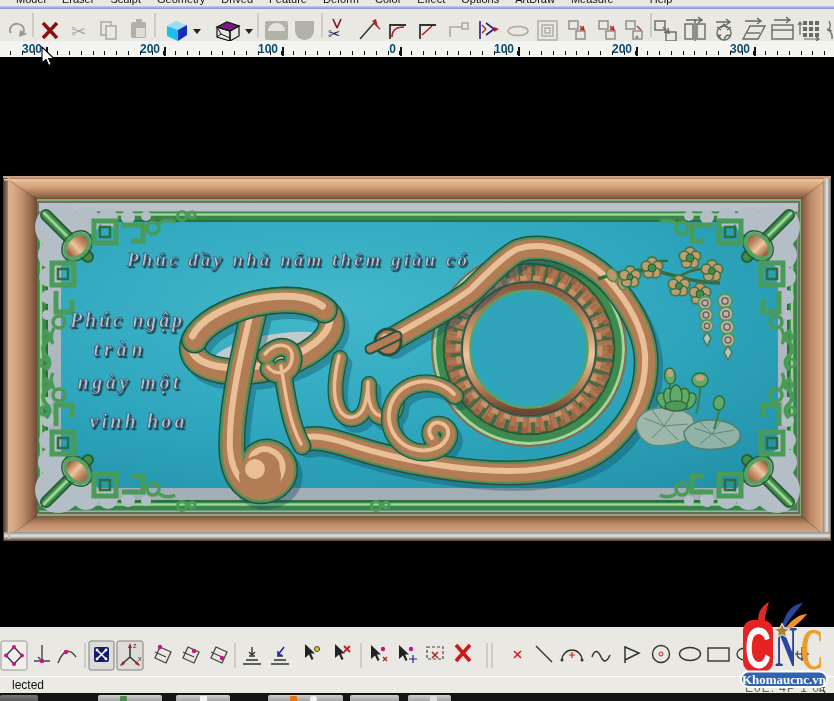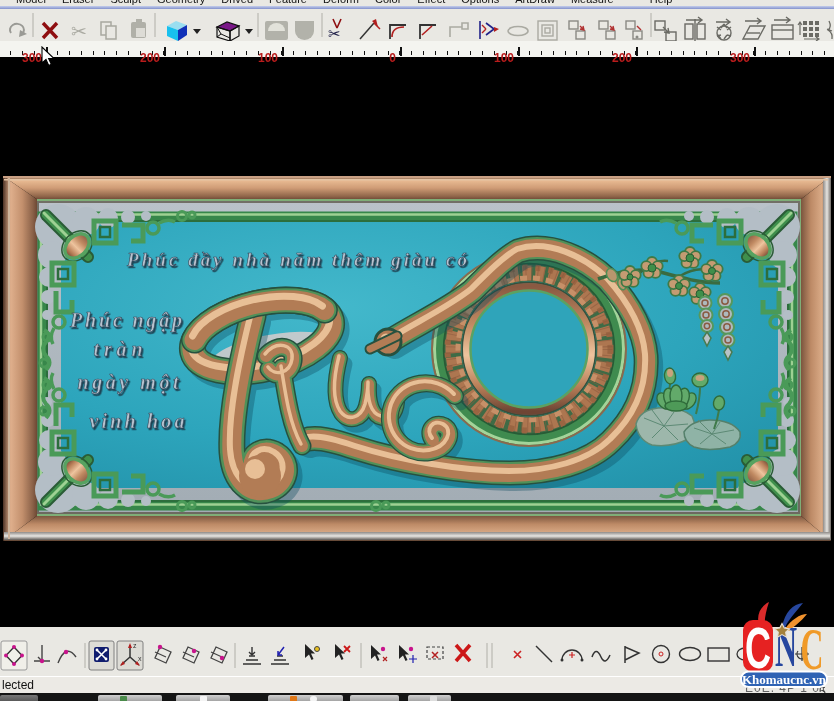--- a/index.html
+++ b/index.html
@@ -6,24 +6,24 @@
   body{width:834px;height:701px;overflow:hidden;position:relative;background:#000;
        font-family:"Liberation Sans",sans-serif;}
   .chrome{position:absolute;left:0;right:0;}
   #menubar{top:0;height:6px;background:#e9e8e3;overflow:hidden;z-index:5;}
   #menubar div{position:absolute;top:-7px;left:16px;white-space:nowrap;font-size:11px;color:#111;}
   #menubar span{margin-right:16px;}
   #blueline{top:6px;height:3px;background:linear-gradient(#c4cdec,#8492cc);z-index:5;}
   #toolbar{top:9px;height:32px;background:#e9e8e3;z-index:5;}
   #ruler{top:41px;height:16px;background:#f4f4f0;z-index:5;}
   .tickM{position:absolute;bottom:1px;width:2px;height:9px;background:#111;}
-  .rnum{position:absolute;top:10px;font:bold 12px "Liberation Sans",sans-serif;color:#b91c1c;}
+  .rnum{position:absolute;top:1px;font:bold 12px "Liberation Sans",sans-serif;color:#0c4a6e;}
   #botbar{top:627px;height:49px;background:#e9e8e3;z-index:5;}
   #statusbar{top:676px;height:17px;background:#eceae5;border-top:1px solid #fff;z-index:5;
-             font-size:12px;color:#111;padding-left:2px;line-height:16px;}
+             font-size:12px;color:#111;padding-left:12px;line-height:16px;}
   #taskbar{top:693px;height:8px;background:#141414;z-index:5;}
   .tbtn{position:absolute;top:2px;height:9px;background:linear-gradient(#cfcfcf,#8f8f8f);border-radius:2px;}
   #logo{position:absolute;left:735px;top:597px;width:99px;height:96px;z-index:9;}
 </style>
 </head>
 <body>
 
 <svg id="art" width="834" height="701" style="position:absolute;left:0;top:0;z-index:1">
 <defs>
   <linearGradient id="gTop" x1="0" y1="0" x2="0" y2="1">

